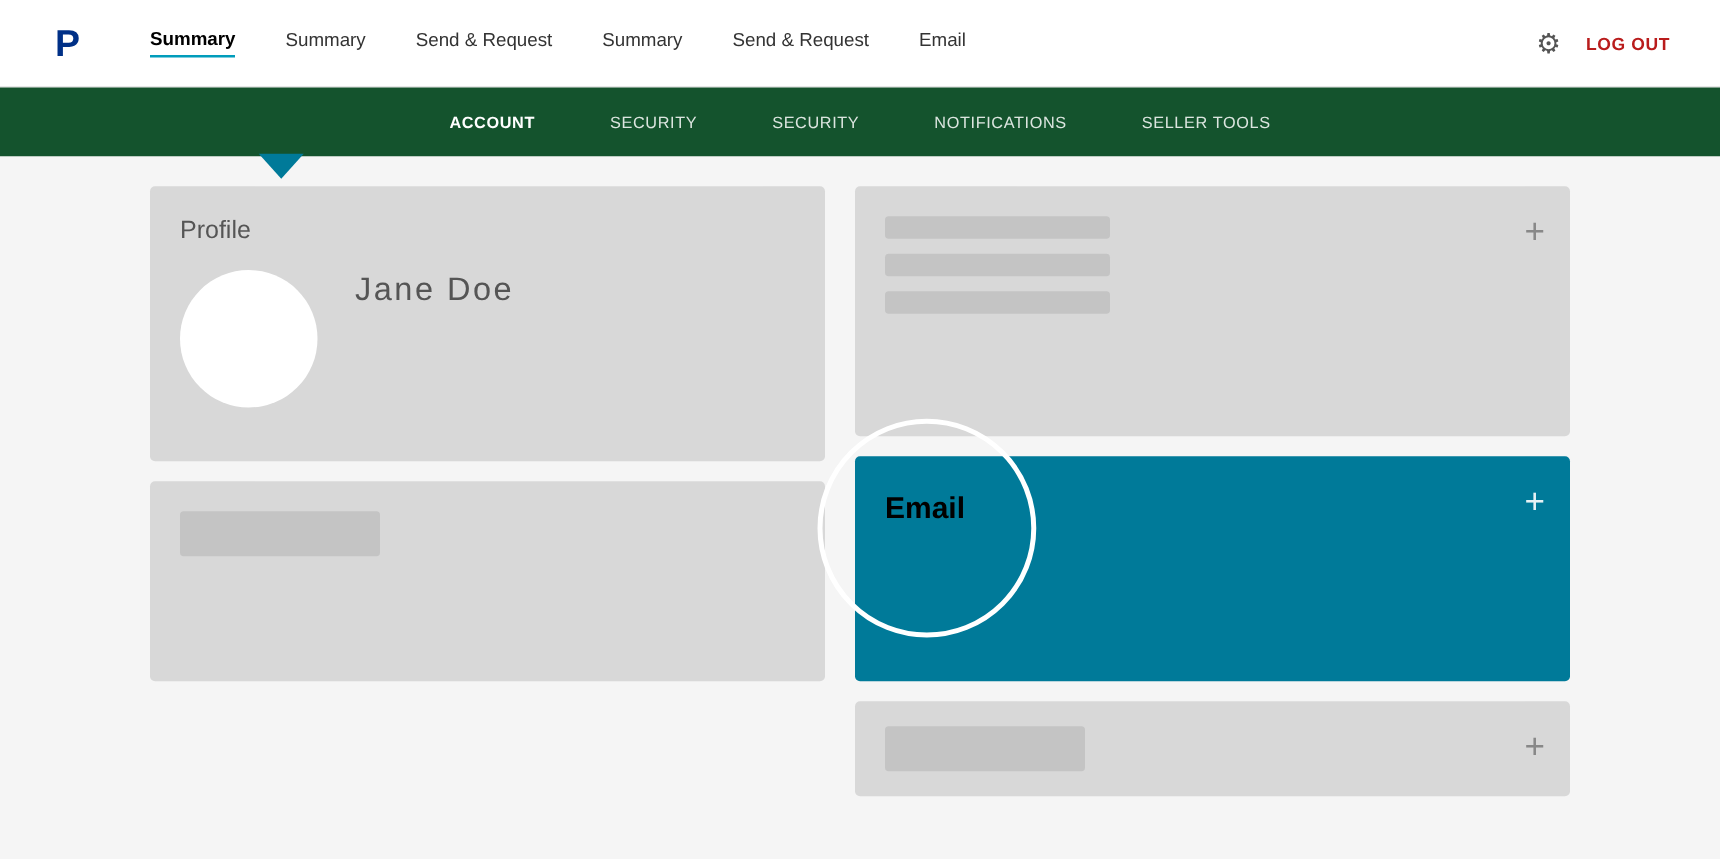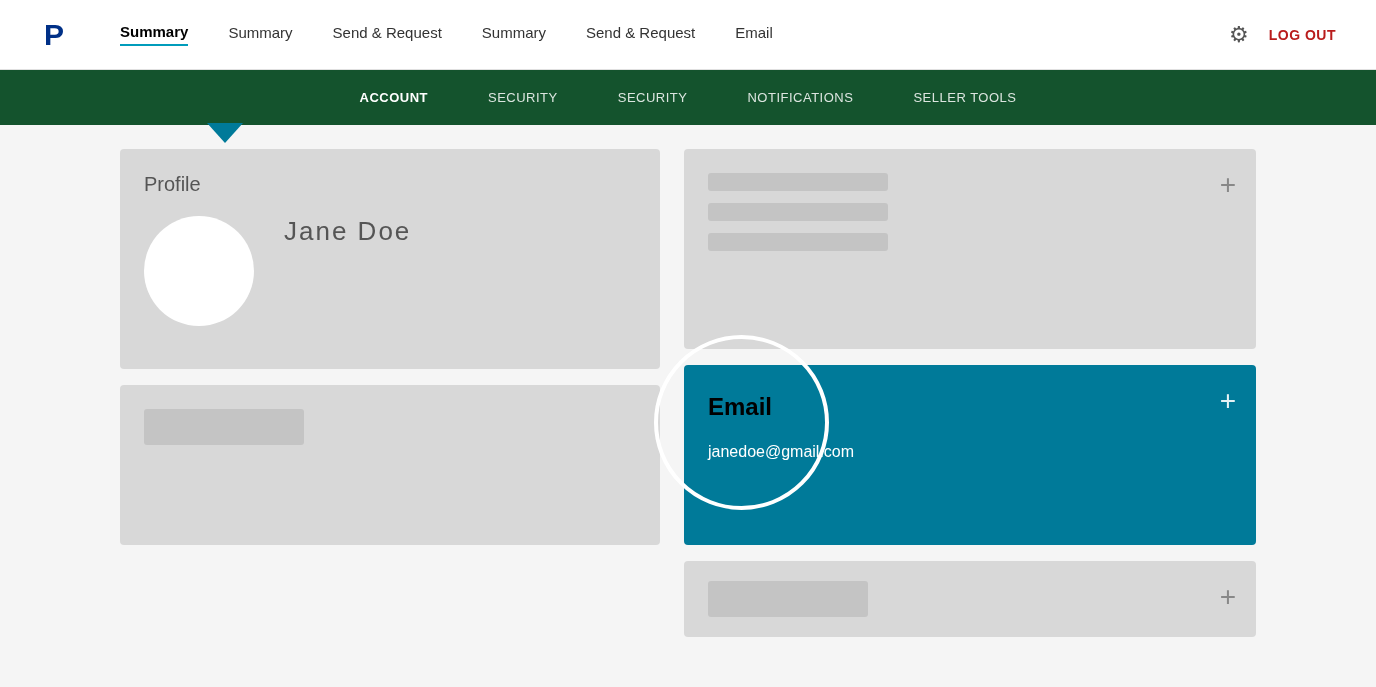--- a/index.html
+++ b/index.html
@@ -299,21 +299,20 @@
       <span class="plus-icon">+</span>
       <div class="gray-line gray-line-w1"></div>
       <div class="gray-line gray-line-w2"></div>
       <div class="gray-line gray-line-w3"></div>
     </div>
 
     <div class="card-email" style="position:relative;">
       <div class="circle-overlay"></div>
       <span class="plus-icon">+</span>
       <div class="email-title">Email</div>
-      <div class="email-address">janedoe@gmail.com</div>
     </div>
 
     <div class="card card-bottom-gray">
       <div class="small-rect"></div>
       <span class="plus-icon">+</span>
     </div>
 
   </div>
 </div>
 

